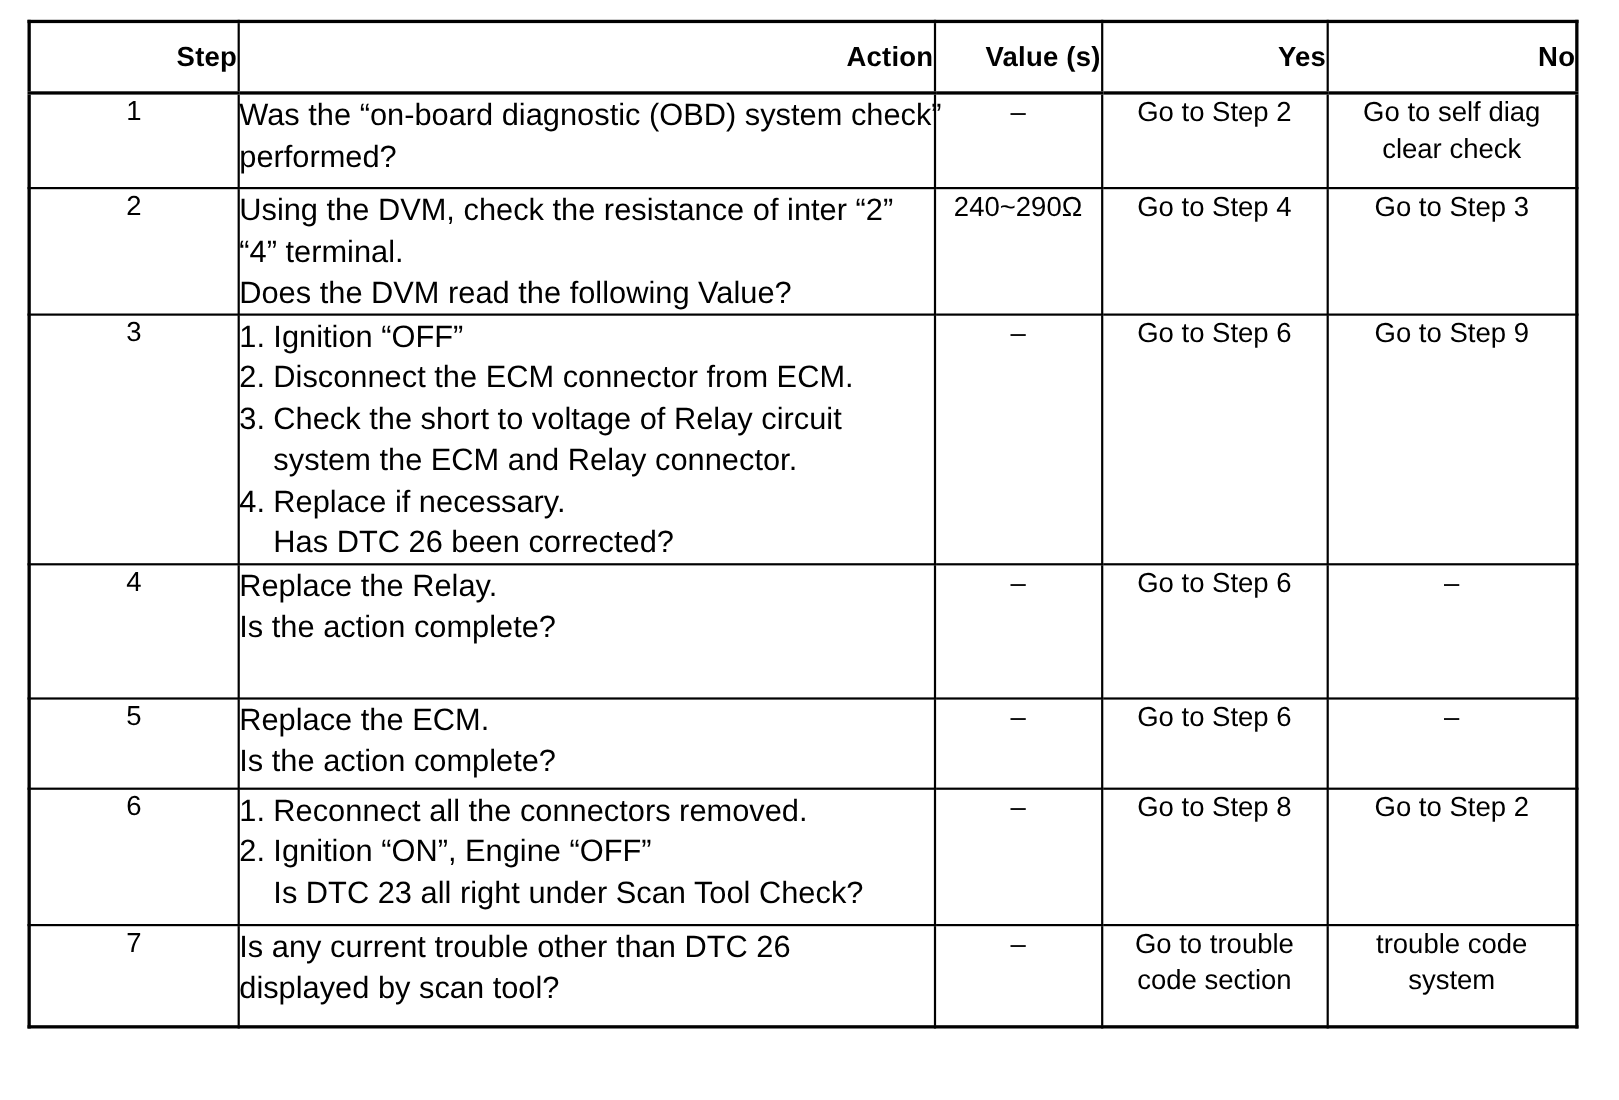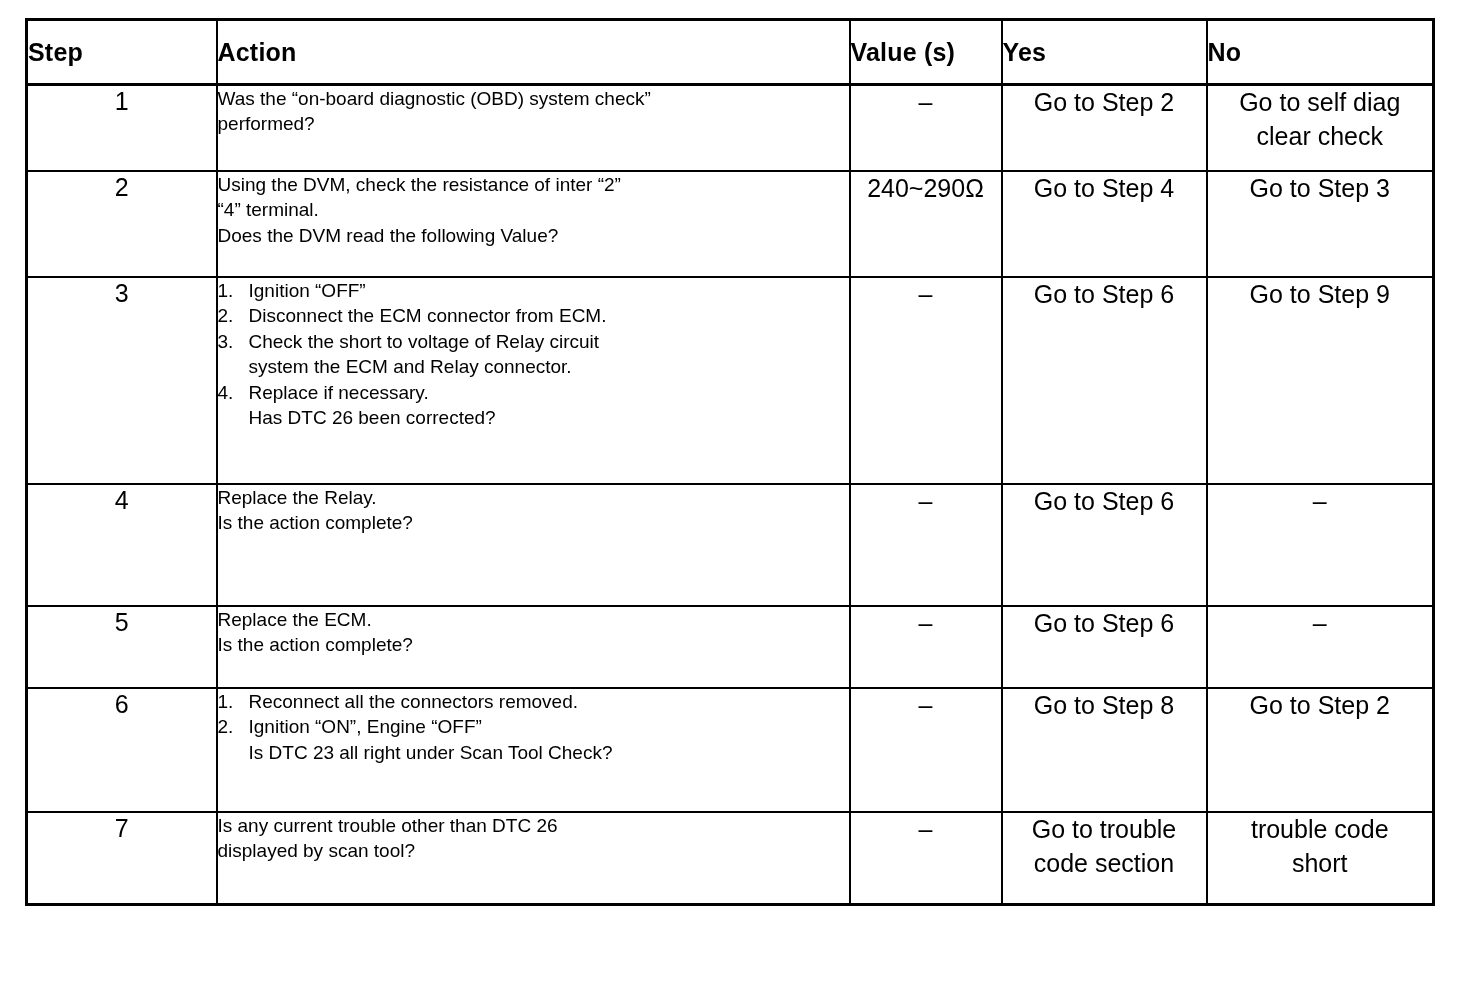--- a/index.html
+++ b/index.html
@@ -53,35 +53,35 @@
   col.c-action { width: 633px; }
   col.c-value  { width: 152px; }
   col.c-yes    { width: 205px; }
   col.c-no     { width: 227px; }
 
   
   tr.header-row th {
     height: 62px;
     font-size: 25px;
     font-weight: bold;
-    text-align: left;
+    text-align: right;
     vertical-align: middle;
     letter-spacing: 0.2px;
   }
 
   
   td.step-cell {
     text-align: center;
     font-size: 25px;
     padding-top: 22px;
     line-height: 1.25;
   }
 
   td.action-cell {
-    font-size: 19px;
+    font-size: 28px;
     padding: 20px 10px 18px 17px;
     line-height: 1.34;
     text-align: left;
   }
 
   td.value-cell,
   td.yes-cell,
   td.no-cell {
     text-align: center;
     font-size: 25px;
@@ -235,19 +235,19 @@
             <span class="aline"><span>Is any current trouble other than DTC 26</span></span>
             <span class="aline"><span>displayed by scan tool?</span></span>
           </td>
           <td class="value-cell">–</td>
           <td class="yes-cell">
             <span class="aline">Go to trouble</span>
             <span class="aline">code section</span>
           </td>
           <td class="no-cell">
             <span class="aline">trouble code</span>
-            <span class="aline">short</span>
+            <span class="aline">system</span>
           </td>
         </tr>
       </tbody>
   </table>
 
 </div>
 
 </body></html>

